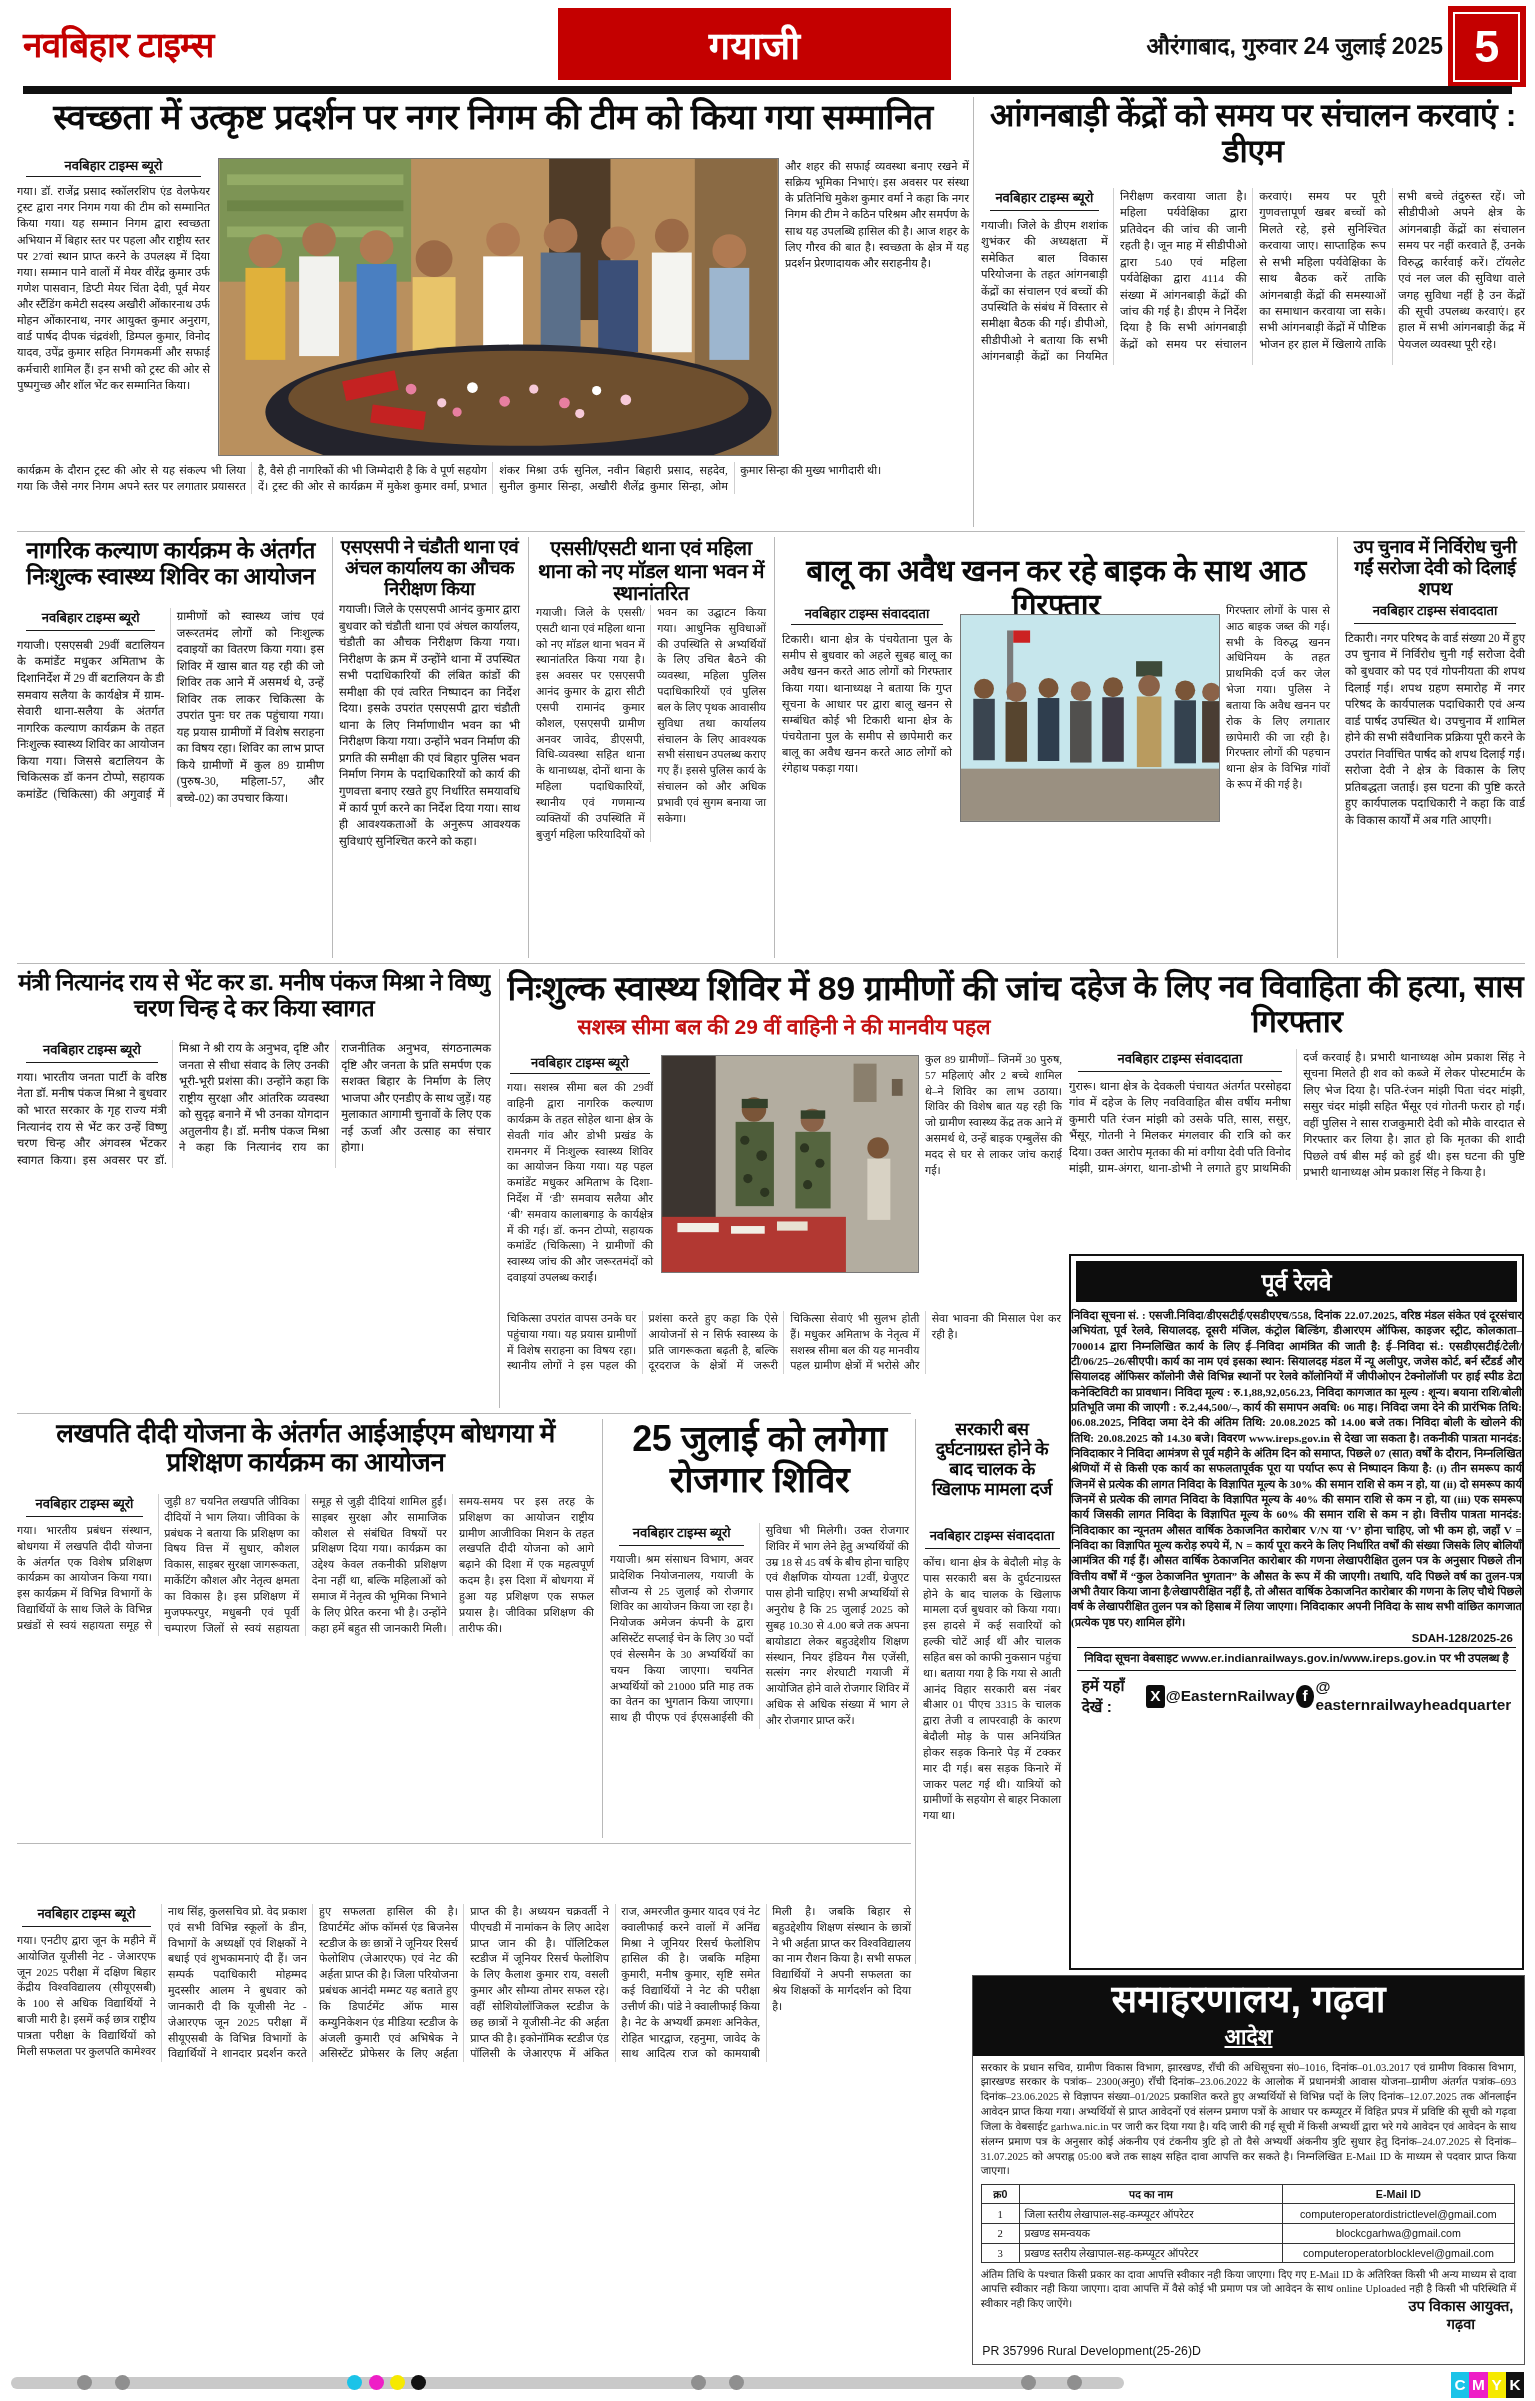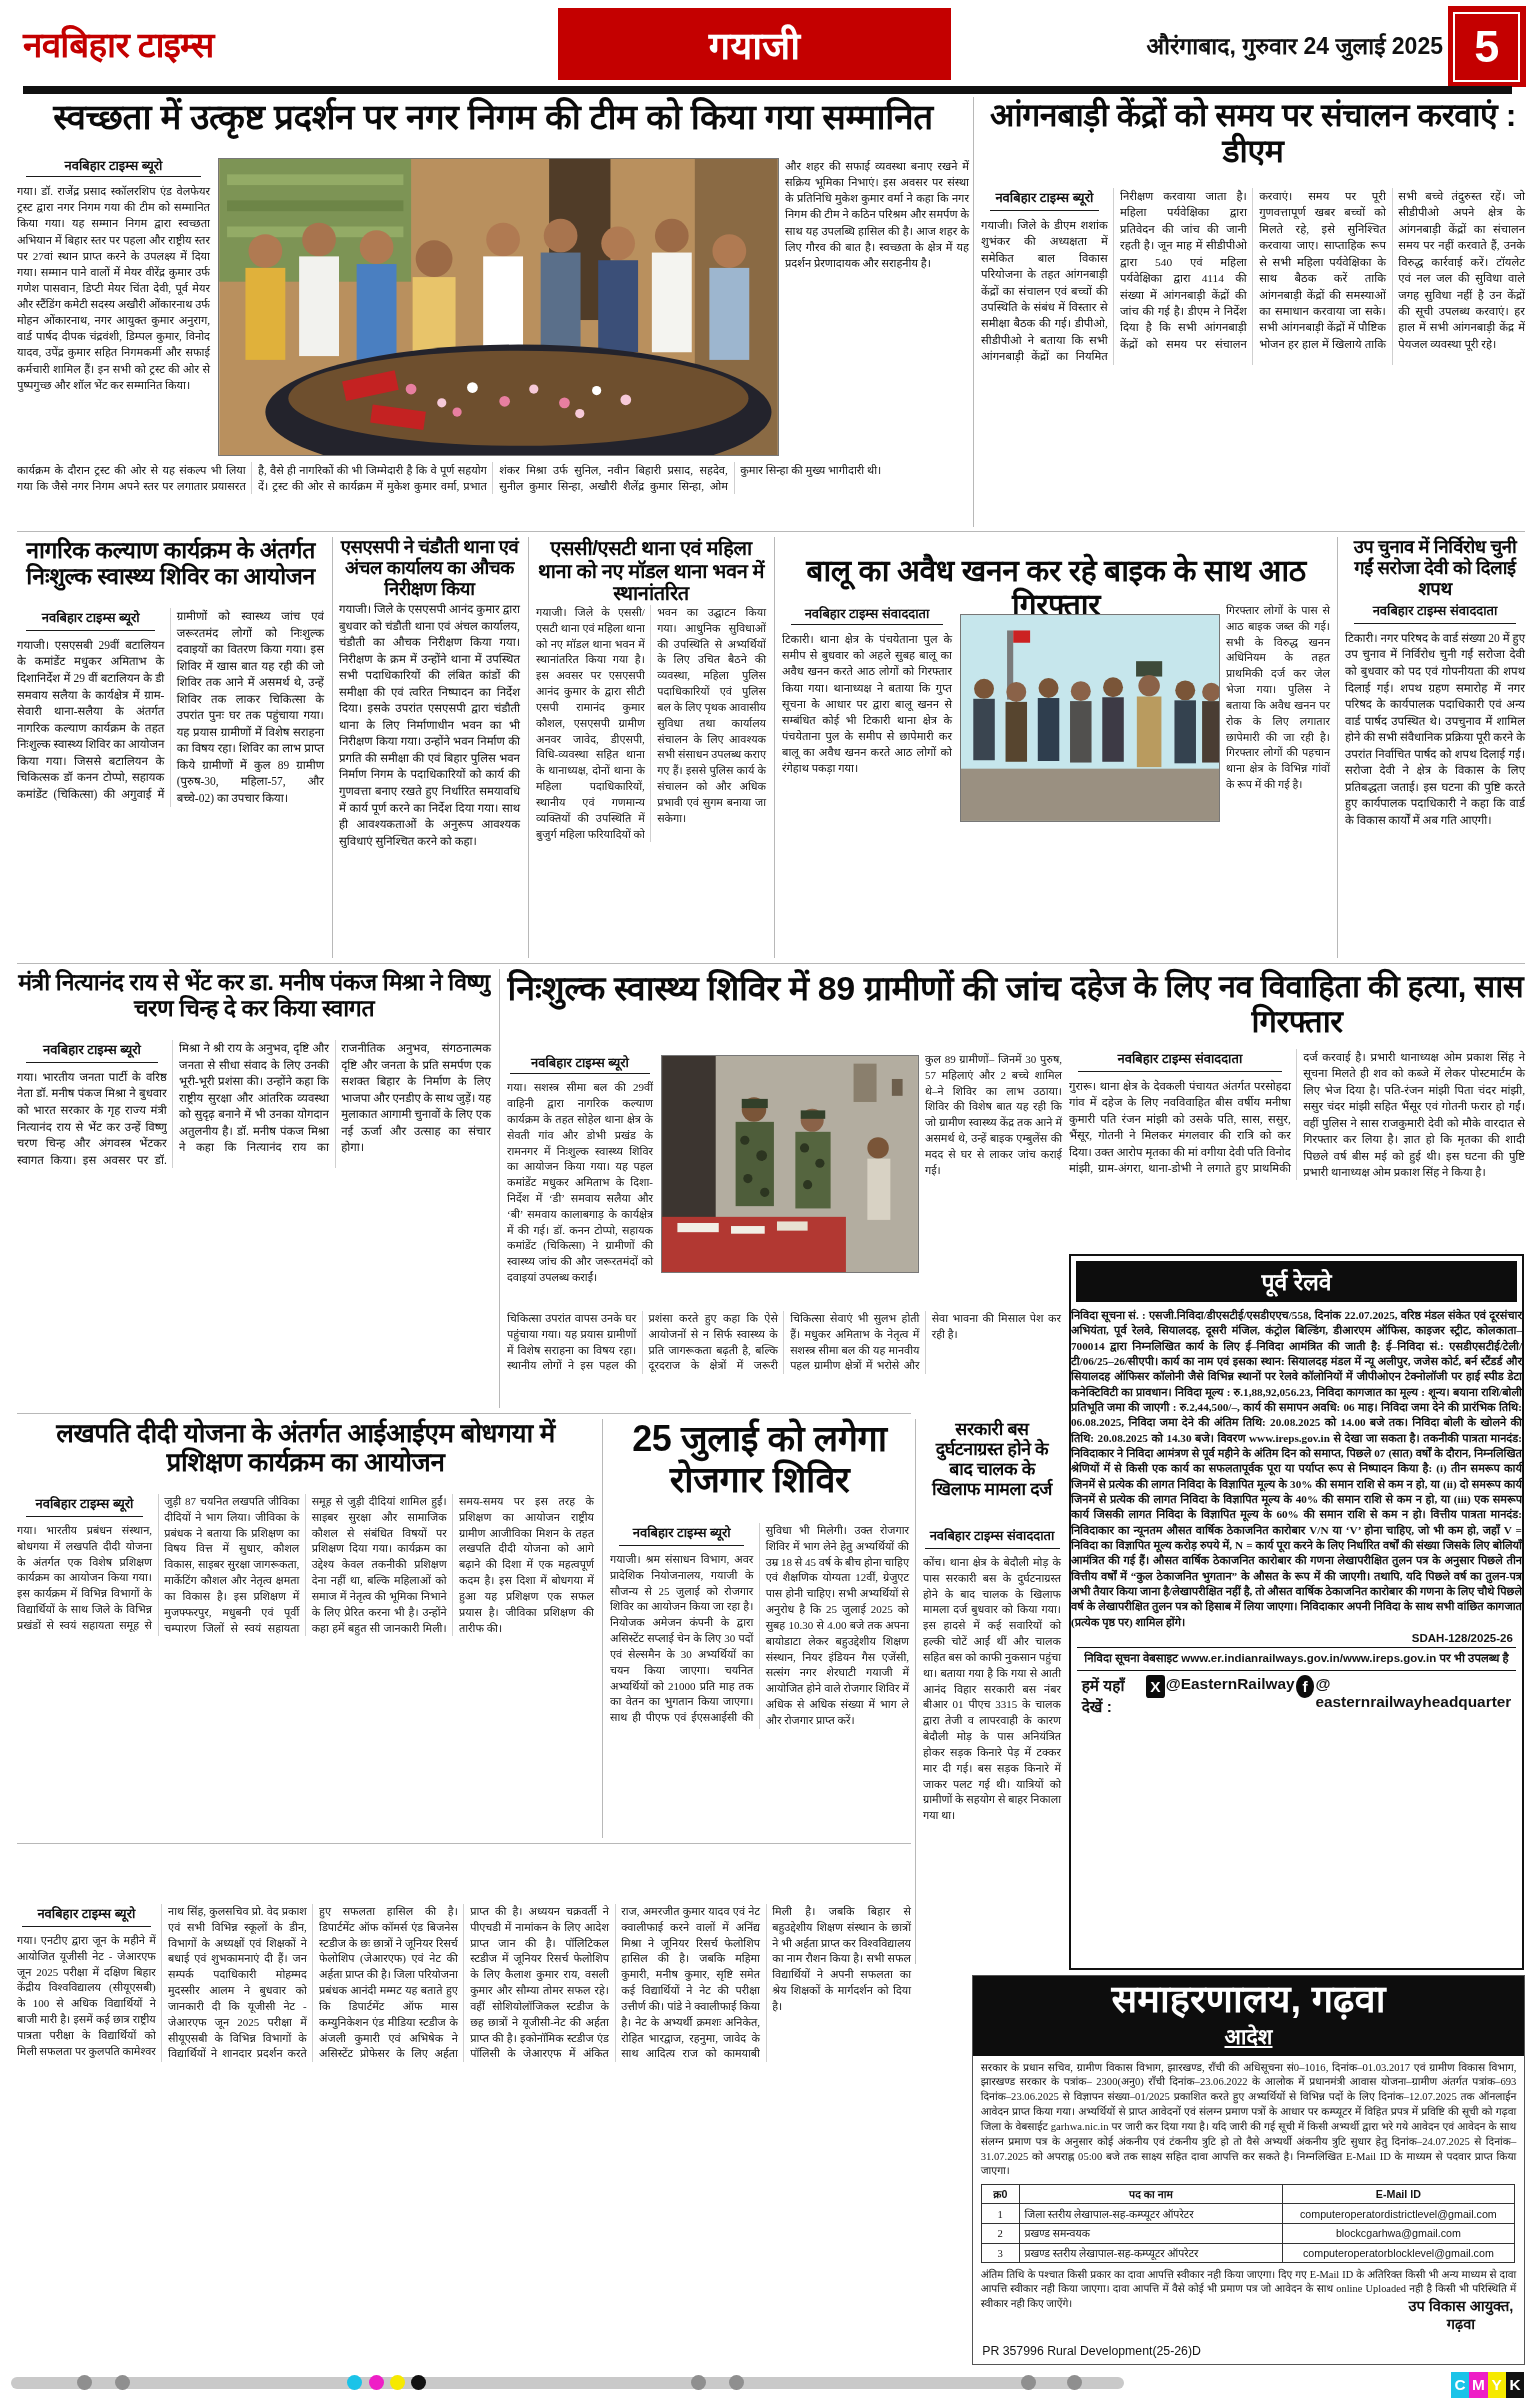--- a/index.html
+++ b/index.html
@@ -36,21 +36,21 @@
   .subhead{font-family:"Liberation Sans",sans-serif;font-weight:700;color:#c41111;text-align:center}
   
   .rail-box{position:absolute;left:1069px;top:1254px;width:455px;height:716px;border:2.3px solid #111;
       background:#fff;box-sizing:border-box}
   .rail-head{background:#0d0d0d;color:#fff;font-family:"Liberation Sans",sans-serif;font-weight:700;
       font-size:23px;text-align:center;padding:4.6px 0;margin:4.6px 4.6px 6.1px}
   .rail-body{font-size:11.2px;line-height:1.37;text-align:justify;padding:0 0;font-weight:600}
   .rail-ref{text-align:right;font-family:"Liberation Sans",sans-serif;font-size:11.5px;padding:1.5px 9.2px 0;font-weight:700}
   .rail-web{border-top:1.5px solid #111;margin:3.1px 6.1px 0;padding:2.3px 4.6px;font-size:11.5px;font-weight:700;
       text-align:center;font-family:"Liberation Sans",sans-serif}
-  .rail-social{border-top:1.5px solid #111;margin:3.1px 6.1px 0;padding:3.8px 4.6px 0;display:flex;align-items:flex-start;
+  .rail-social{border-top:1.5px solid #111;margin:3.1px 6.1px 0;padding:3.8px 4.6px 0;display:flex;align-items:center;
       gap:1px;font-family:"Liberation Sans",sans-serif;font-weight:700;font-size:15.4px}
   .soc-icon{display:inline-flex;width:23px;height:23px;background:#0d0d0d;color:#fff;border-radius:3.1px;
       align-items:center;justify-content:center;font-family:"Liberation Sans",sans-serif;font-weight:700;font-size:15.4px}
   .garhwa-box{position:absolute;left:972px;top:1975px;width:553px;height:390px;border:1.5px solid #555;
       background:#fff;box-sizing:border-box}
   .garhwa-head{background:#0d0d0d;color:#fff;text-align:center;padding:3.1px 0 6.1px;margin:0}
   .garhwa-title{font-family:"Liberation Sans",sans-serif;font-weight:700;font-size:38px;line-height:1.1}
   .garhwa-sub{font-family:"Liberation Sans",sans-serif;font-weight:700;font-size:18.4px;line-height:1.25}
   .garhwa-order{font-family:"Liberation Sans",sans-serif;font-weight:700;font-size:21.5px;text-decoration:underline}
   .garhwa-body{font-size:10.6px;line-height:1.4;text-align:justify;padding:4.6px 7.7px 1.5px}
@@ -235,20 +235,21 @@
     <div class="abs" style="left:0;top:71px;width:474px;height:364px">
       <div class="bt c3">
         <span class="byline">नवबिहार टाइम्स ब्यूरो</span><span>गया। भारतीय जनता पार्टी के वरिष्ठ नेता डॉ. मनीष पंकज मिश्रा ने बुधवार को भारत सरकार के गृह राज्य मंत्री नित्यानंद राय से भेंट कर उन्हें विष्णु चरण चिन्ह और अंगवस्त्र भेंटकर स्वागत किया। इस अवसर पर डॉ. मिश्रा ने श्री राय के अनुभव, दृष्टि और जनता से सीधा संवाद के लिए उनकी भूरी-भूरी प्रशंसा की। उन्होंने कहा कि राष्ट्रीय सुरक्षा और आंतरिक व्यवस्था को सुदृढ़ बनाने में भी उनका योगदान अतुलनीय है। डॉ. मनीष पंकज मिश्रा ने कहा कि नित्यानंद राय का राजनीतिक अनुभव, संगठनात्मक दृष्टि और जनता के प्रति समर्पण एक सशक्त बिहार के निर्माण के लिए भाजपा और एनडीए के साथ जुड़ें। यह मुलाकात आगामी चुनावों के लिए एक नई ऊर्जा और उत्साह का संचार होगा।</span>
       </div>
     </div>
   </div>
   <div class="vr" style="left:499px;top:969px;height:439px"></div>
 
   <div class="abs" style="left:507px;top:969px;width:554px;height:442px">
     <div class="hl" style="font-size:34px">निःशुल्क स्वास्थ्य शिविर में 89 ग्रामीणों की जांच</div>
+    <div class="subhead" style="font-size:21px;margin-top:4.6px">सशस्त्र सीमा बल की 29 वीं वाहिनी ने की मानवीय पहल</div>
     <div class="abs" style="left:0;top:83px;width:146px;height:253px">
       <span class="byline" style="margin:0 3.1px 6.1px">नवबिहार टाइम्स ब्यूरो</span>
       <div class="bt" style="font-size:11px">गया। सशस्त्र सीमा बल की 29वीं वाहिनी द्वारा नागरिक कल्याण कार्यक्रम के तहत सोहेल थाना क्षेत्र के सेवती गांव और डोभी प्रखंड के रामनगर में निःशुल्क स्वास्थ्य शिविर का आयोजन किया गया। यह पहल कमांडेंट मधुकर अमिताभ के दिशा-निर्देश में ‘डी’ समवाय सलैया और ‘बी’ समवाय कालाबगाड़ के कार्यक्षेत्र में की गई। डॉ. कनन टोप्पो, सहायक कमांडेंट (चिकित्सा) ने ग्रामीणों की स्वास्थ्य जांच की और जरूरतमंदों को दवाइयां उपलब्ध कराईं।</div>
     </div>
     <div class="photo" style="left:154px;top:86px;width:256px;height:216px">
       <svg width="256" height="216" viewBox="0 0 334 282">
         <rect width="334" height="282" fill="#b3ada0"></rect>
         <rect x="0" y="0" width="70" height="282" fill="#3c3530"></rect>
         <rect x="250" y="10" width="30" height="50" fill="#8a7f6d"></rect>
         <rect x="300" y="30" width="14" height="22" fill="#6d5f4d"></rect>

